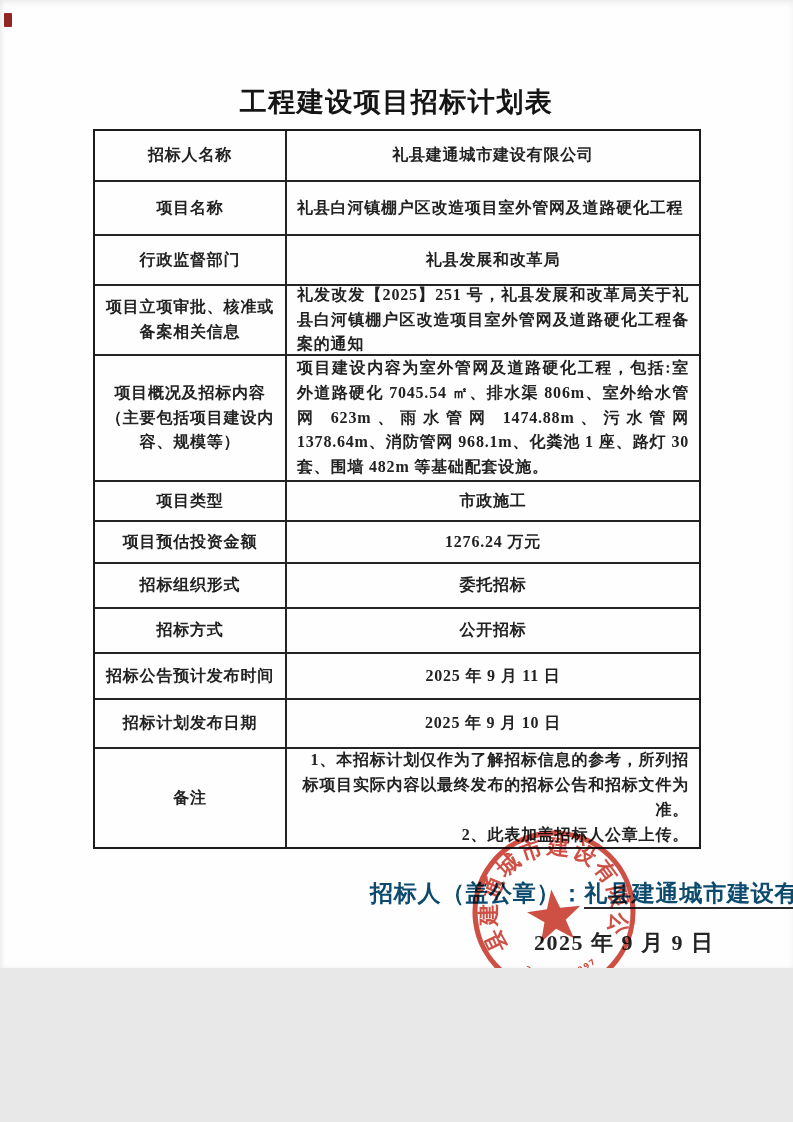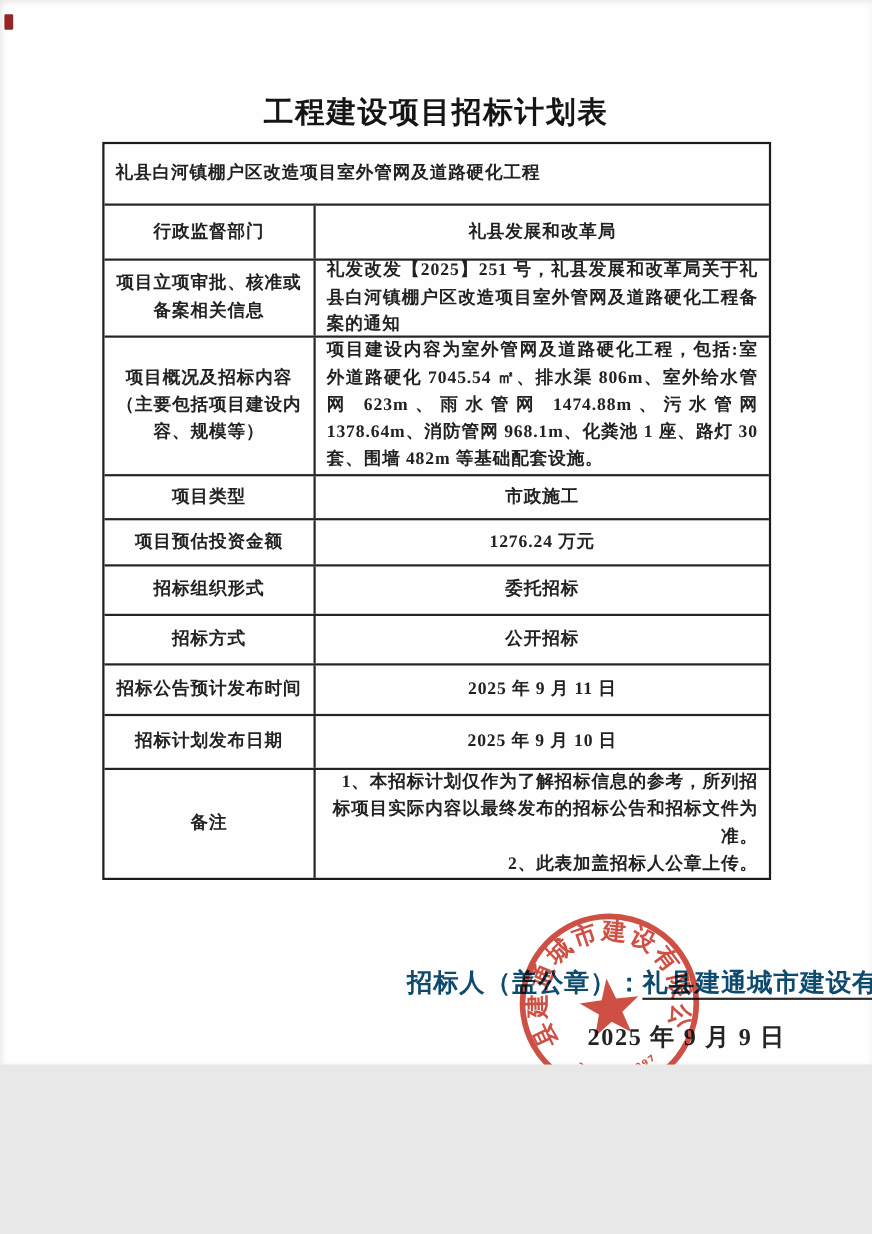--- a/index.html
+++ b/index.html
@@ -125,22 +125,27 @@
 <body>
 
 <div class="page">
 
   <div class="red-mark"></div>
 
   <div class="doc-title">工程建设项目招标计划表</div>
 
   <div class="tbl">
 
+    <div class="row" style="height:49px">
+      <div class="cell label">招标人名称</div>
+      <div class="cell value center">礼县建通城市建设有限公司</div>
+    </div>
 
     <div class="row" style="height:54px">
+      <div class="cell label">项目名称</div>
       <div class="cell value left">礼县白河镇棚户区改造项目室外管网及道路硬化工程</div>
     </div>
 
     <div class="row" style="height:50px">
       <div class="cell label">行政监督部门</div>
       <div class="cell value center">礼县发展和改革局</div>
     </div>
 
     <div class="row" style="height:70px">
       <div class="cell label">项目立项审批、核准或备案相关信息</div>

